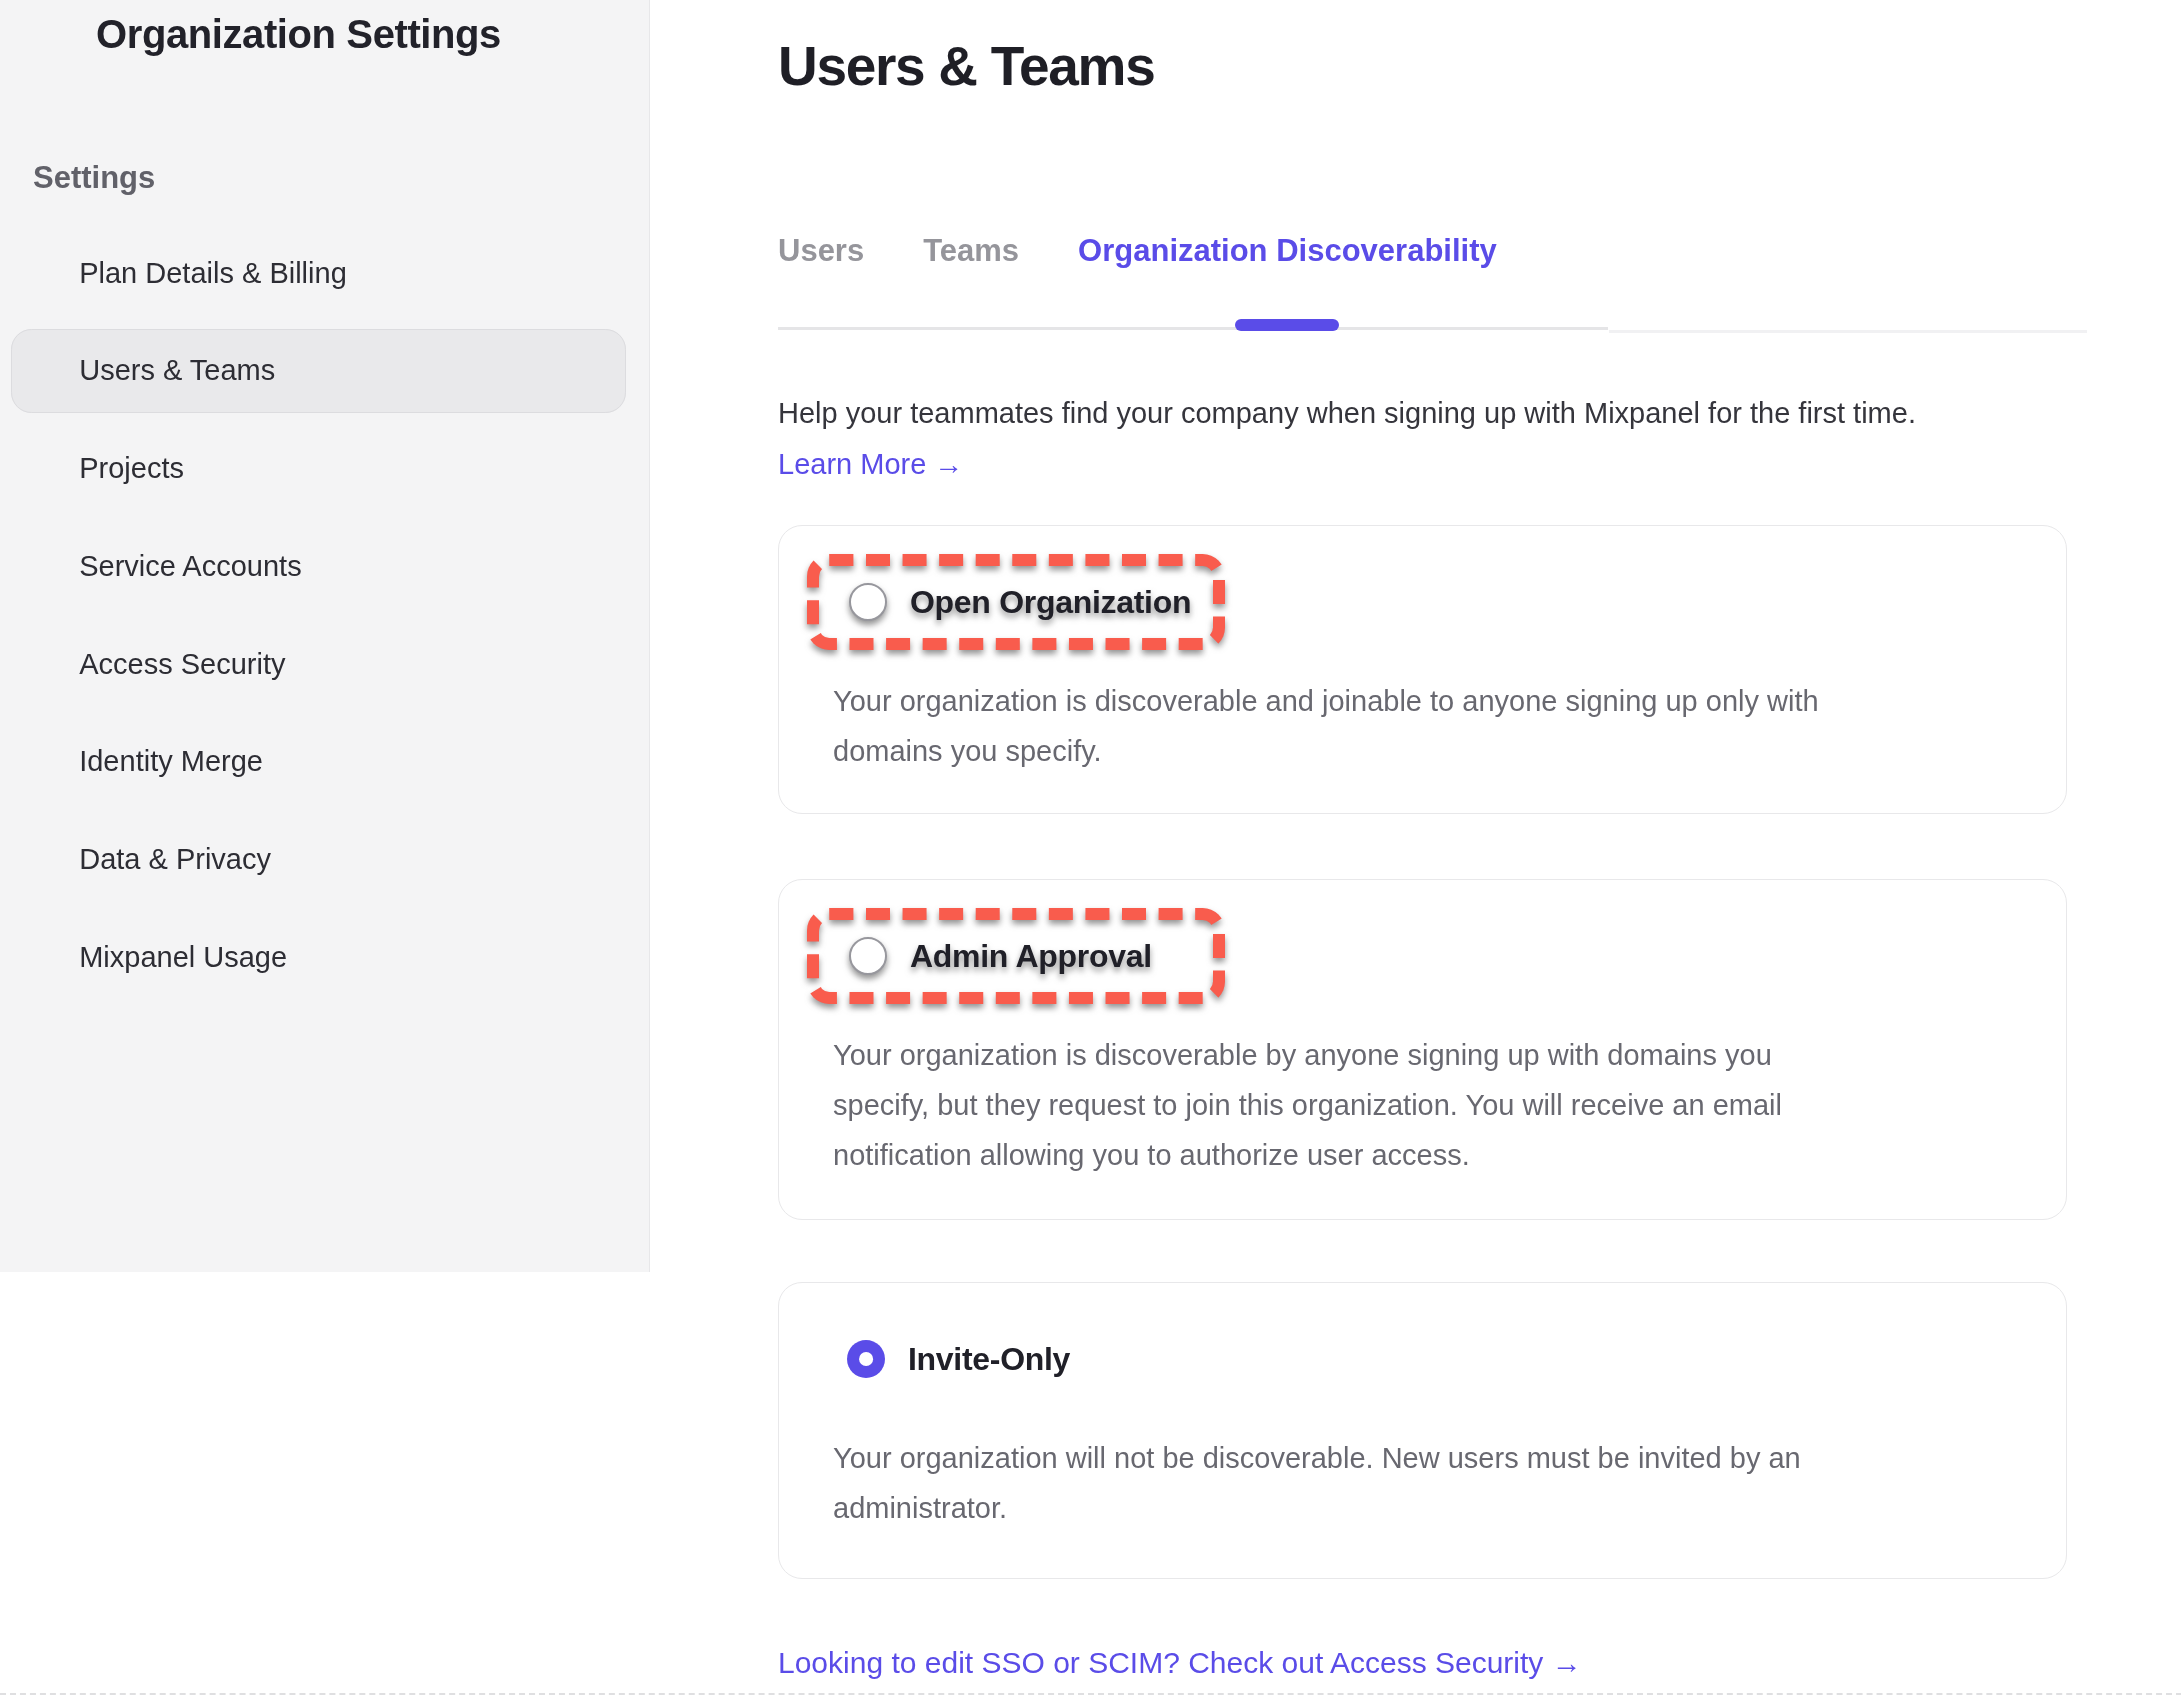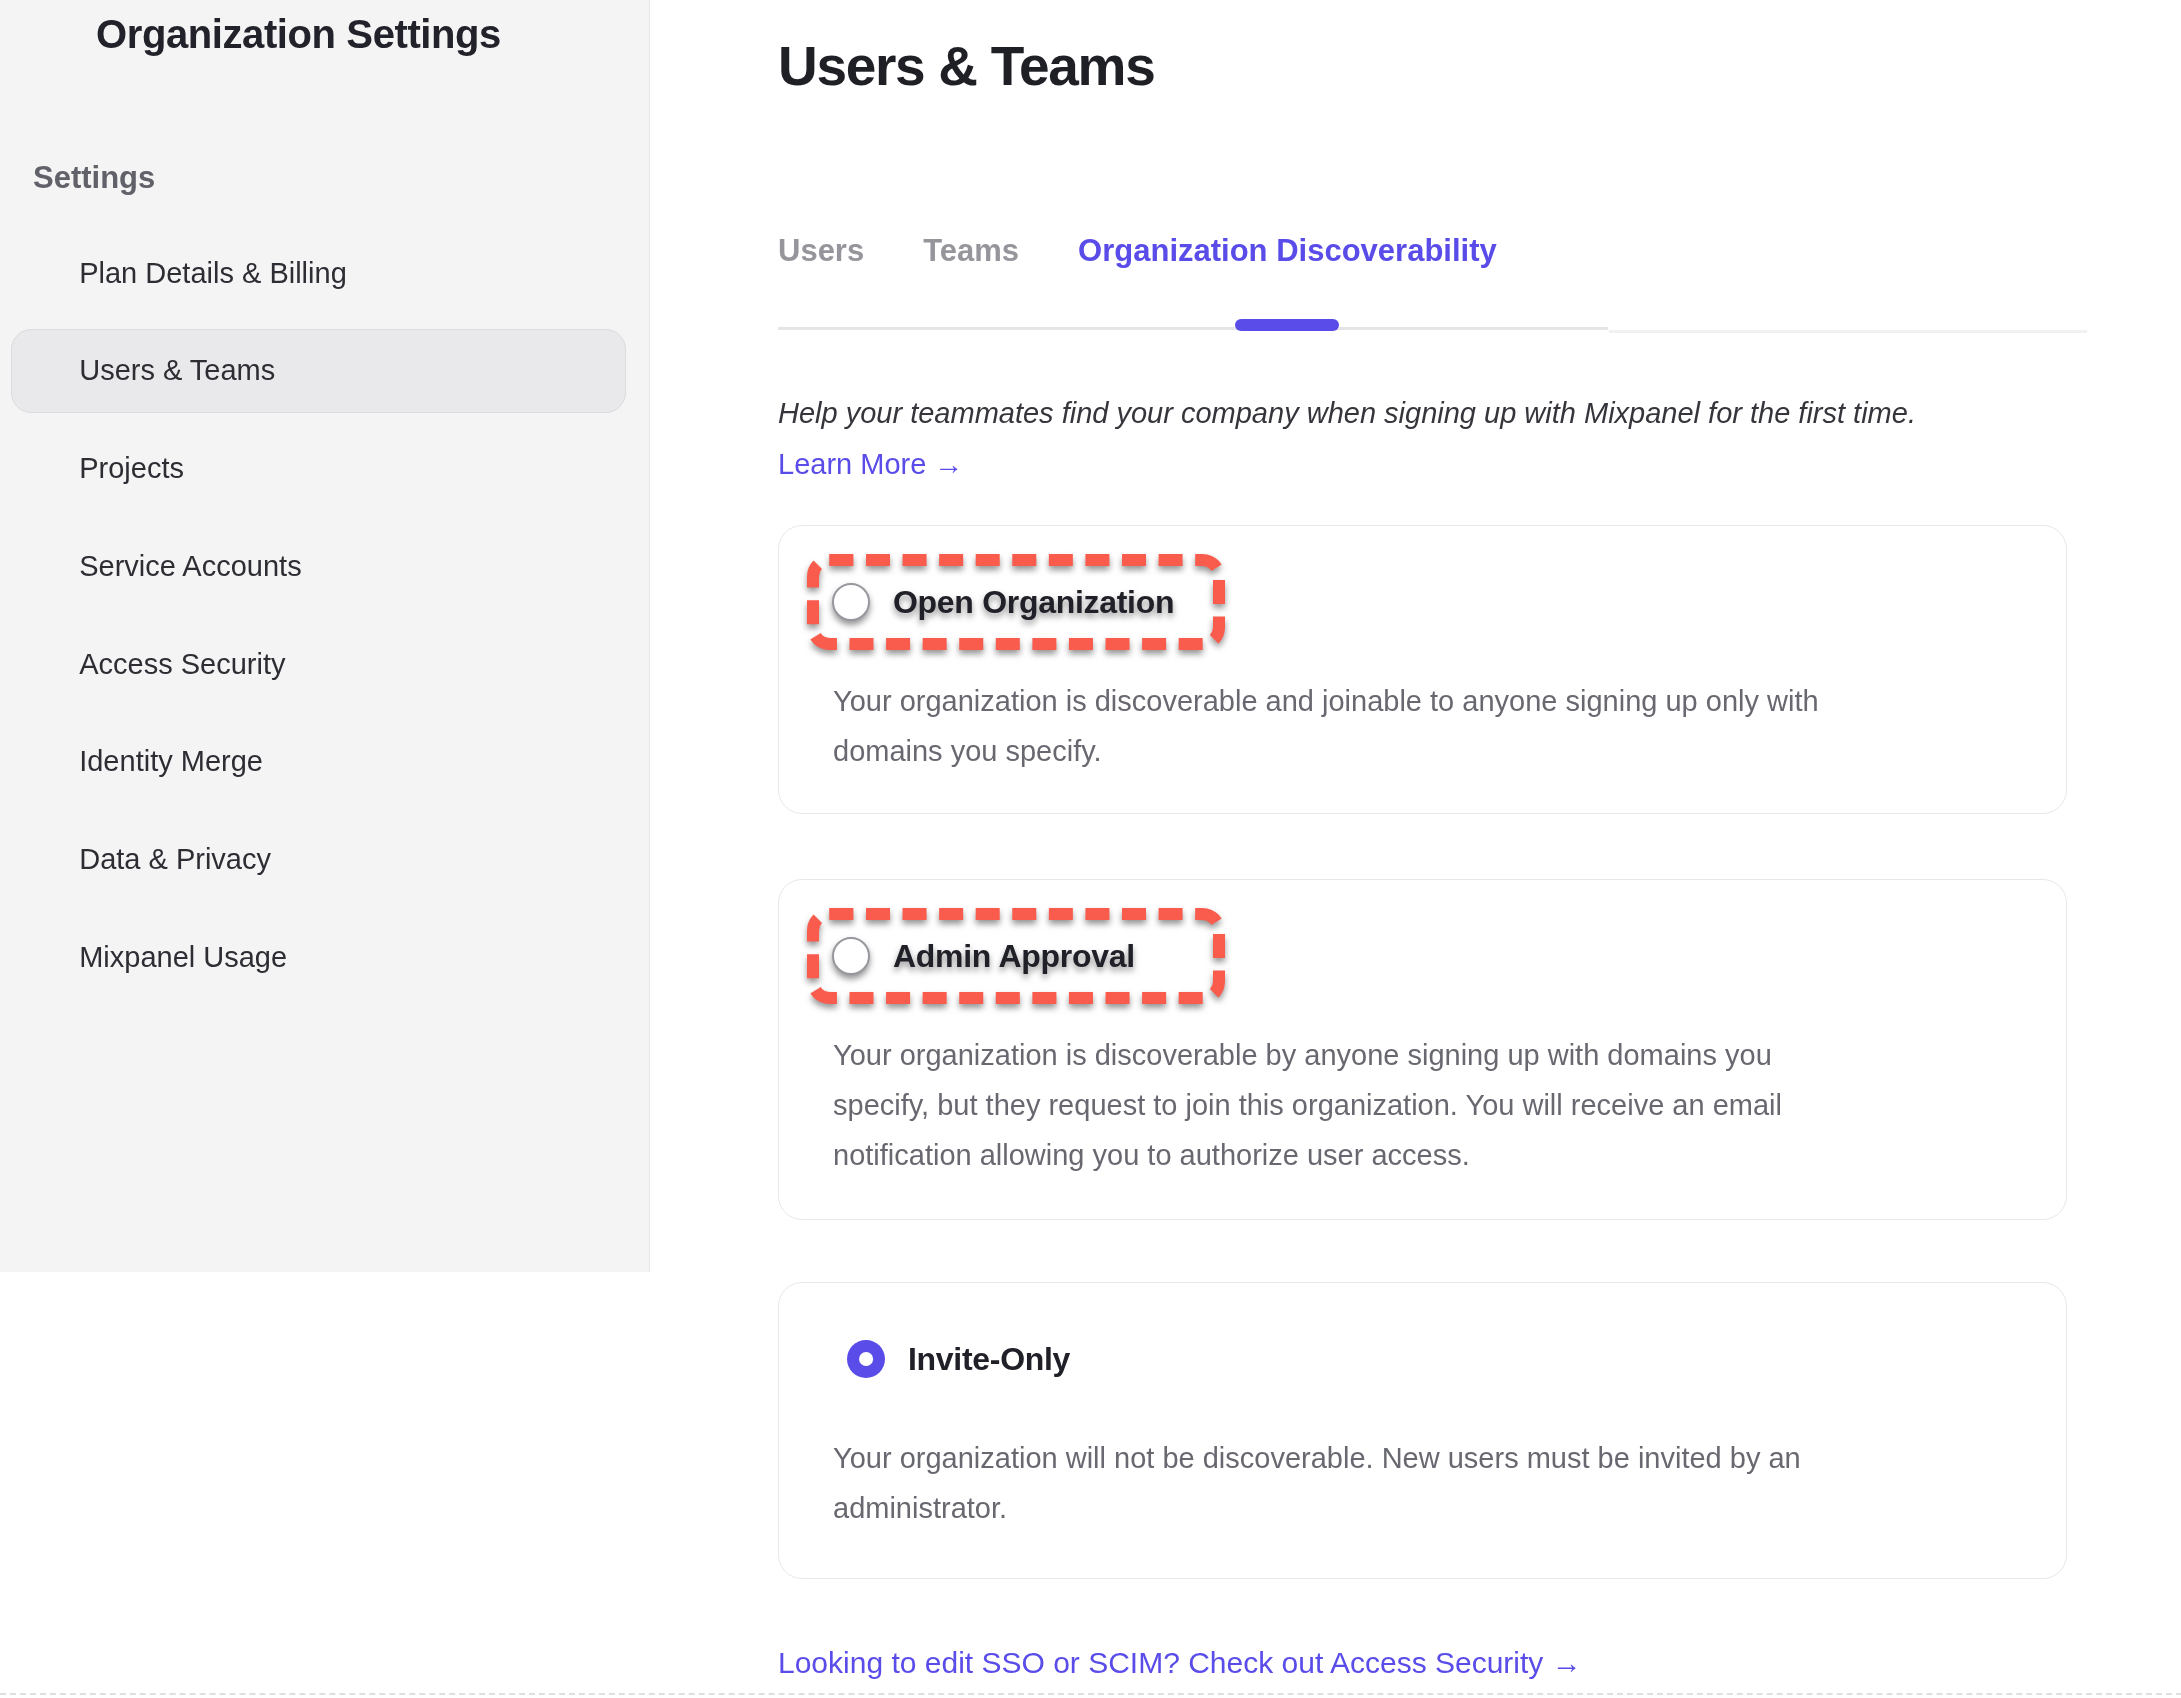--- a/index.html
+++ b/index.html
@@ -50,40 +50,40 @@
     font-size:31px; line-height:34px; font-weight:700; color:#95959b;
     cursor:pointer; position:relative; white-space:nowrap;
   }
   .tab.active { color:#5a4ce8;text-align:center; }
   .tab-indicator {
     position:absolute; left:50%; transform:translateX(-50%);
     top:85px; width:104px; height:12px; border-radius:6.9px; background:#5a4ce8;
   }
   .intro {
     position:absolute; left:126px; top:396px;
-    font-size:29px; line-height:34px; color:#35353c; white-space:nowrap;font-style:italic;
+    font-size:29px; line-height:34px; color:#35353c; white-space:nowrap;
   }
   .learn-more {
     position:absolute; left:126px; top:447px;
     font-size:29px; line-height:34px; color:#5a4ce8; cursor:pointer; text-decoration:none;
   }
   
   .card {
     position:absolute; left:126px; width:1289px;
     background:#fff; border:1.7px solid #e8e8ea; border-radius:24px;
   }
   .card-open    { top:525px;  height:289px; }
   .card-admin   { top:879px; height:341px; }
   .card-invite  { top:1282px; height:297px; }
   .option-head {
     position:absolute; left:28px; top:28px; height:96px; width:418px;
     display:flex; align-items:center; gap:23px; cursor:pointer;
   }
   .option-head.annotated {
-    border:12px dashed #f95c4d; border-radius:22.4px; padding-left:13px;
+    border:12px dashed #f95c4d; border-radius:22.4px; padding-left:30px;
     filter:drop-shadow(0 4.3px 3.4px rgba(60,60,60,0.55));
   }
   .option-head.plain { padding-left:40px; }
   .radio {
     width:38px; height:38px; border-radius:50%; flex:0 0 38px;
     border:2.6px solid #97979d; background:#fff; cursor:pointer;
   }
   .radio.checked {
     border:none; background:#5a4ce8; position:relative;
   }

